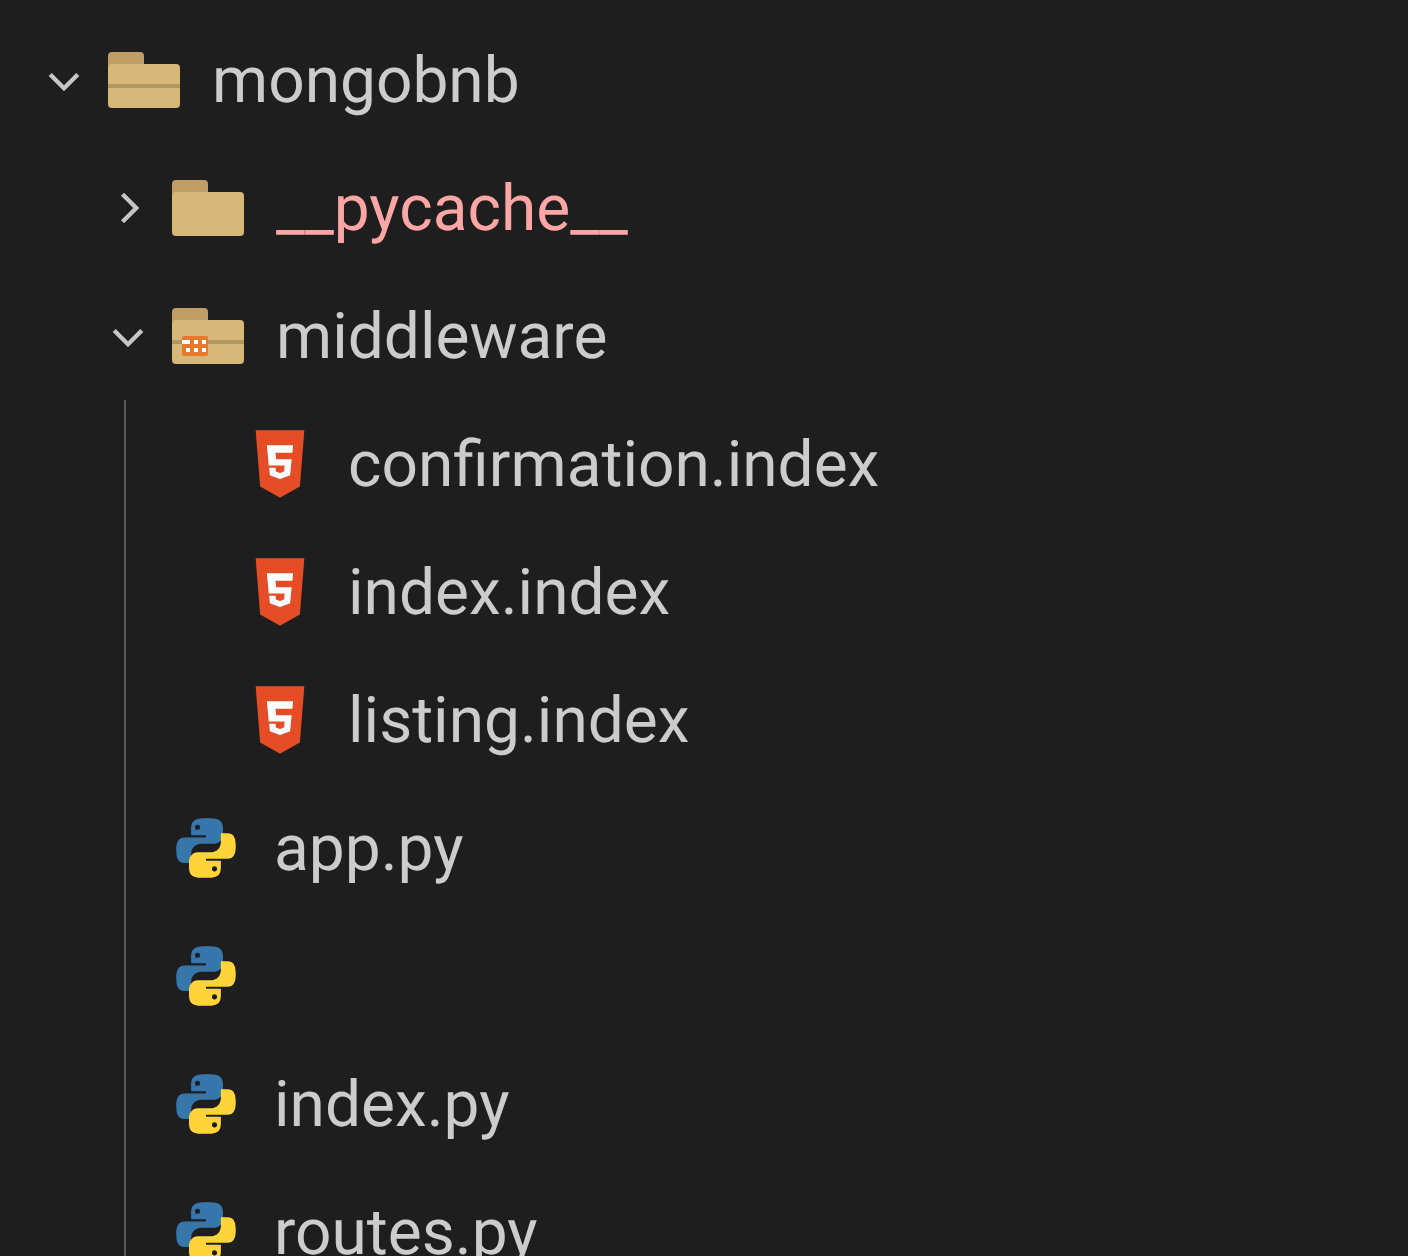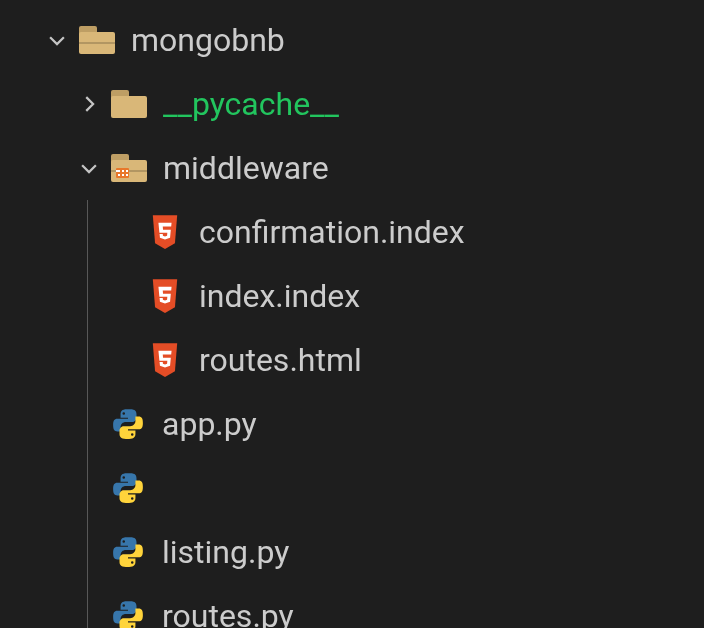--- a/index.html
+++ b/index.html
@@ -16,21 +16,20 @@
       overflow: hidden;
       padding-top: 8px;
     }
     .tree-row {
       display: flex;
       align-items: center;
       height: 64px;
       cursor: pointer;
       font-size: 32px;
       white-space: nowrap;
-      margin-left: 25px;
     }
     .indent-guide {
       width: 1px;
       background: #585858;
       align-self: stretch;
       margin-left: 0;
       margin-right: 0;
     }
     .spacer {
       display: inline-block;
@@ -49,21 +48,21 @@
       display: inline-flex;
       justify-content: center;
       align-items: center;
       flex-shrink: 0;
     }
     .label {
       color: #cccccc;
       margin-left: 12px;
     }
     .label.dim {
-      color: #22c55e;
+      color: #fca5a5;
     }
     
     .folder-icon {
       width: 36px;
       height: 28px;
       position: relative;
       display: inline-block;
     }
     .folder-icon .body {
       position: absolute;
@@ -223,21 +222,21 @@
   <span class="indent-guide"></span>
   <span class="spacer" style="width:55px"></span>
   <span class="icon-slot">
     <span class="html-icon">
       <svg viewBox="0 0 32 36">
           <path fill="#e44d26" d="M3 0h26l-2.4 30L16 36 5.4 30z"></path>
           <path fill="#fff" d="M9 8h14l-.4 4h-9l.3 3.5h8.3l-.8 8.5L16 26l-5.4-2-.4-4h3.4l.2 2 2.2.8 2.2-.8.3-3.2H10z"></path>
         </svg>
     </span>
   </span>
-  <span class="label">routes.html</span>
+  <span class="label">listing.index</span>
 </div>
 
 <div class="tree-row">
   <span class="spacer" style="width:62px"></span>
   <span class="indent-guide"></span>
   <span class="spacer" style="width:18px"></span>
   <span class="icon-slot">
     <span class="python-icon">
       <svg viewBox="0 0 32 32">
           <path fill="#3776ab" d="M15 2c-5 0-6 2-6 5v3h7v1H6c-3 0-4 2-4 6s1 6 4 6h3v-4c0-3 2-5 5-5h6c2 0 4-2 4-4V7c0-3-1-5-6-5h-3zm-3 3a1.2 1.2 0 110 2.4 1.2 1.2 0 010-2.4z"></path>
@@ -267,21 +266,21 @@
   <span class="indent-guide"></span>
   <span class="spacer" style="width:18px"></span>
   <span class="icon-slot">
     <span class="python-icon">
       <svg viewBox="0 0 32 32">
           <path fill="#3776ab" d="M15 2c-5 0-6 2-6 5v3h7v1H6c-3 0-4 2-4 6s1 6 4 6h3v-4c0-3 2-5 5-5h6c2 0 4-2 4-4V7c0-3-1-5-6-5h-3zm-3 3a1.2 1.2 0 110 2.4 1.2 1.2 0 010-2.4z"></path>
           <path fill="#ffd43b" d="M17 30c5 0 6-2 6-5v-3h-7v-1h10c3 0 4-2 4-6s-1-6-4-6h-3v4c0 3-2 5-5 5h-6c-2 0-4 2-4 4v3c0 3 1 5 6 5h3zm3-3a1.2 1.2 0 110-2.4 1.2 1.2 0 010 2.4z"></path>
         </svg>
     </span>
   </span>
-  <span class="label">listing.py</span>
+  <span class="label">index.py</span>
 </div>
 
 <div class="tree-row">
   <span class="spacer" style="width:62px"></span>
   <span class="indent-guide"></span>
   <span class="spacer" style="width:18px"></span>
   <span class="icon-slot">
     <span class="python-icon">
       <svg viewBox="0 0 32 32">
           <path fill="#3776ab" d="M15 2c-5 0-6 2-6 5v3h7v1H6c-3 0-4 2-4 6s1 6 4 6h3v-4c0-3 2-5 5-5h6c2 0 4-2 4-4V7c0-3-1-5-6-5h-3zm-3 3a1.2 1.2 0 110 2.4 1.2 1.2 0 010-2.4z"></path>

